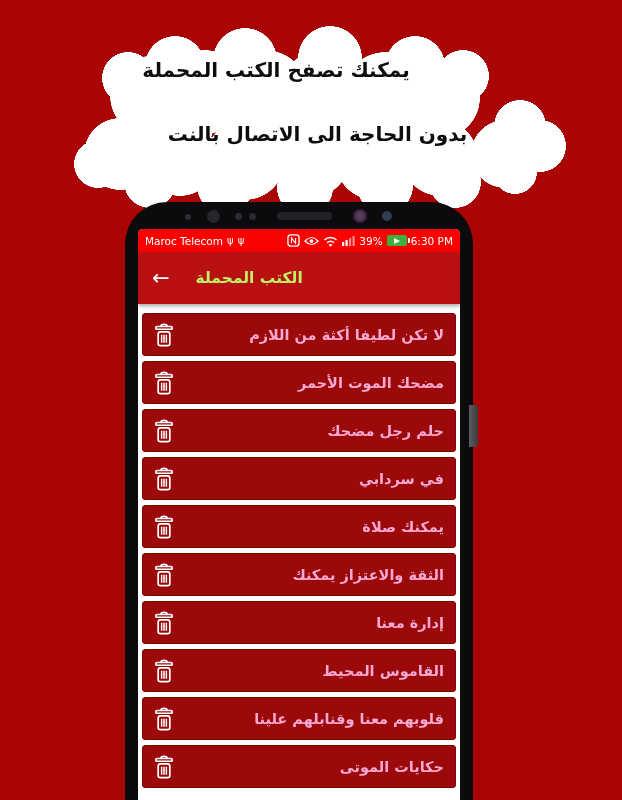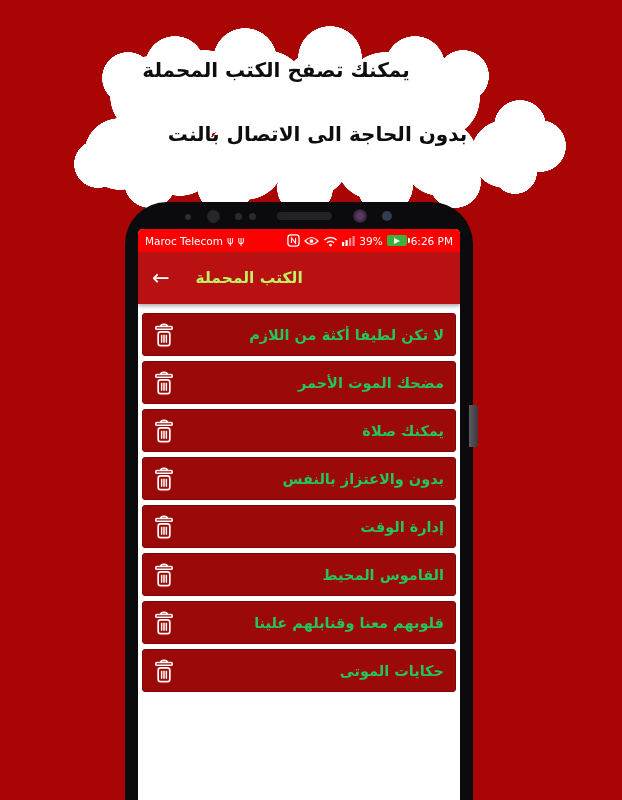--- a/index.html
+++ b/index.html
@@ -126,21 +126,21 @@
   }
   .card{
     flex:0 0 43px;height:43px;background:var(--card-bg);
     border:1px solid #7d0707;border-radius:3px;
     display:flex;align-items:center;justify-content:space-between;
     padding:0 11px 0 8px;
   }
   .trash-btn{background:none;border:none;padding:0;cursor:pointer;display:flex;}
   .trash-btn svg{display:block;}
   .book-title{
-    color:#22c55e;font-size:14.5px;font-weight:bold;direction:rtl;text-align:right;
+    color:#f9a8d4;font-size:14.5px;font-weight:bold;direction:rtl;text-align:right;
     white-space:nowrap;
   }
 </style>
 </head>
 <body>
 
 <div class="hero">
   <div class="cloud"></div>
   <div class="hero-line hero-line1">يمكنك تصفح الكتب المحملة</div>
   <div class="hero-line hero-line2">بدون الحاجة الى الاتصال بالنت</div>
@@ -181,21 +181,21 @@
         <svg width="13" height="11" viewBox="0 0 13 11">
           <rect x="0" y="7" width="2.2" height="4" fill="#fff"></rect>
           <rect x="3.5" y="5" width="2.2" height="6" fill="#fff"></rect>
           <rect x="7" y="3" width="2.2" height="8" fill="#ffffff" opacity="0.55"></rect>
           <rect x="10.5" y="1" width="2.2" height="10" fill="#ffffff" opacity="0.55"></rect>
         </svg>
         <span>39%</span>
         <span class="battery">
             <span class="bolt"></span>
           </span>
-        <span>6:26 PM</span>
+        <span>6:30 PM</span>
       </div>
     </div>
 
     <div class="app-bar">
       <button class="back-btn">←</button>
       <span class="appbar-title">الكتب المحملة</span>
     </div>
 
     <div class="content" id="book-list">
   <div class="card">
@@ -219,21 +219,47 @@
         <rect x="4.3" y="5.1" width="15.4" height="2.6" rx="1.3" fill="none" stroke="#fff" stroke-width="1.5"></rect>
         <rect x="6.6" y="10.2" width="10.8" height="12.6" rx="2.2" fill="none" stroke="#fff" stroke-width="1.6"></rect>
         <line x1="9.8" y1="12.8" x2="9.8" y2="20.2" stroke="#fff" stroke-width="1.4"></line>
         <line x1="12" y1="12.8" x2="12" y2="20.2" stroke="#fff" stroke-width="1.4"></line>
         <line x1="14.2" y1="12.8" x2="14.2" y2="20.2" stroke="#fff" stroke-width="1.4"></line>
       </svg>
     </button>
     <span class="book-title">مضحك الموت الأحمر</span>
   </div>
 
-
+  <div class="card">
+    <button class="trash-btn">
+      <svg width="26" height="28" viewBox="0 0 24 26">
+        <path d="M9 5.1 C9 2.4 15 2.4 15 5.1" fill="none" stroke="#fff" stroke-width="1.6"></path>
+        <rect x="4.3" y="5.1" width="15.4" height="2.6" rx="1.3" fill="none" stroke="#fff" stroke-width="1.5"></rect>
+        <rect x="6.6" y="10.2" width="10.8" height="12.6" rx="2.2" fill="none" stroke="#fff" stroke-width="1.6"></rect>
+        <line x1="9.8" y1="12.8" x2="9.8" y2="20.2" stroke="#fff" stroke-width="1.4"></line>
+        <line x1="12" y1="12.8" x2="12" y2="20.2" stroke="#fff" stroke-width="1.4"></line>
+        <line x1="14.2" y1="12.8" x2="14.2" y2="20.2" stroke="#fff" stroke-width="1.4"></line>
+      </svg>
+    </button>
+    <span class="book-title">حلم رجل مضحك</span>
+  </div>
+
+  <div class="card">
+    <button class="trash-btn">
+      <svg width="26" height="28" viewBox="0 0 24 26">
+        <path d="M9 5.1 C9 2.4 15 2.4 15 5.1" fill="none" stroke="#fff" stroke-width="1.6"></path>
+        <rect x="4.3" y="5.1" width="15.4" height="2.6" rx="1.3" fill="none" stroke="#fff" stroke-width="1.5"></rect>
+        <rect x="6.6" y="10.2" width="10.8" height="12.6" rx="2.2" fill="none" stroke="#fff" stroke-width="1.6"></rect>
+        <line x1="9.8" y1="12.8" x2="9.8" y2="20.2" stroke="#fff" stroke-width="1.4"></line>
+        <line x1="12" y1="12.8" x2="12" y2="20.2" stroke="#fff" stroke-width="1.4"></line>
+        <line x1="14.2" y1="12.8" x2="14.2" y2="20.2" stroke="#fff" stroke-width="1.4"></line>
+      </svg>
+    </button>
+    <span class="book-title">في سردابي</span>
+  </div>
 
   <div class="card">
     <button class="trash-btn">
       <svg width="26" height="28" viewBox="0 0 24 26">
         <path d="M9 5.1 C9 2.4 15 2.4 15 5.1" fill="none" stroke="#fff" stroke-width="1.6"></path>
         <rect x="4.3" y="5.1" width="15.4" height="2.6" rx="1.3" fill="none" stroke="#fff" stroke-width="1.5"></rect>
         <rect x="6.6" y="10.2" width="10.8" height="12.6" rx="2.2" fill="none" stroke="#fff" stroke-width="1.6"></rect>
         <line x1="9.8" y1="12.8" x2="9.8" y2="20.2" stroke="#fff" stroke-width="1.4"></line>
         <line x1="12" y1="12.8" x2="12" y2="20.2" stroke="#fff" stroke-width="1.4"></line>
         <line x1="14.2" y1="12.8" x2="14.2" y2="20.2" stroke="#fff" stroke-width="1.4"></line>
@@ -246,35 +272,35 @@
     <button class="trash-btn">
       <svg width="26" height="28" viewBox="0 0 24 26">
         <path d="M9 5.1 C9 2.4 15 2.4 15 5.1" fill="none" stroke="#fff" stroke-width="1.6"></path>
         <rect x="4.3" y="5.1" width="15.4" height="2.6" rx="1.3" fill="none" stroke="#fff" stroke-width="1.5"></rect>
         <rect x="6.6" y="10.2" width="10.8" height="12.6" rx="2.2" fill="none" stroke="#fff" stroke-width="1.6"></rect>
         <line x1="9.8" y1="12.8" x2="9.8" y2="20.2" stroke="#fff" stroke-width="1.4"></line>
         <line x1="12" y1="12.8" x2="12" y2="20.2" stroke="#fff" stroke-width="1.4"></line>
         <line x1="14.2" y1="12.8" x2="14.2" y2="20.2" stroke="#fff" stroke-width="1.4"></line>
       </svg>
     </button>
-    <span class="book-title">بدون والاعتزاز بالنفس</span>
-  </div>
-
-  <div class="card">
-    <button class="trash-btn">
-      <svg width="26" height="28" viewBox="0 0 24 26">
-        <path d="M9 5.1 C9 2.4 15 2.4 15 5.1" fill="none" stroke="#fff" stroke-width="1.6"></path>
-        <rect x="4.3" y="5.1" width="15.4" height="2.6" rx="1.3" fill="none" stroke="#fff" stroke-width="1.5"></rect>
-        <rect x="6.6" y="10.2" width="10.8" height="12.6" rx="2.2" fill="none" stroke="#fff" stroke-width="1.6"></rect>
-        <line x1="9.8" y1="12.8" x2="9.8" y2="20.2" stroke="#fff" stroke-width="1.4"></line>
-        <line x1="12" y1="12.8" x2="12" y2="20.2" stroke="#fff" stroke-width="1.4"></line>
-        <line x1="14.2" y1="12.8" x2="14.2" y2="20.2" stroke="#fff" stroke-width="1.4"></line>
-      </svg>
-    </button>
-    <span class="book-title">إدارة الوقت</span>
+    <span class="book-title">الثقة والاعتزاز يمكنك</span>
+  </div>
+
+  <div class="card">
+    <button class="trash-btn">
+      <svg width="26" height="28" viewBox="0 0 24 26">
+        <path d="M9 5.1 C9 2.4 15 2.4 15 5.1" fill="none" stroke="#fff" stroke-width="1.6"></path>
+        <rect x="4.3" y="5.1" width="15.4" height="2.6" rx="1.3" fill="none" stroke="#fff" stroke-width="1.5"></rect>
+        <rect x="6.6" y="10.2" width="10.8" height="12.6" rx="2.2" fill="none" stroke="#fff" stroke-width="1.6"></rect>
+        <line x1="9.8" y1="12.8" x2="9.8" y2="20.2" stroke="#fff" stroke-width="1.4"></line>
+        <line x1="12" y1="12.8" x2="12" y2="20.2" stroke="#fff" stroke-width="1.4"></line>
+        <line x1="14.2" y1="12.8" x2="14.2" y2="20.2" stroke="#fff" stroke-width="1.4"></line>
+      </svg>
+    </button>
+    <span class="book-title">إدارة معنا</span>
   </div>
 
   <div class="card">
     <button class="trash-btn">
       <svg width="26" height="28" viewBox="0 0 24 26">
         <path d="M9 5.1 C9 2.4 15 2.4 15 5.1" fill="none" stroke="#fff" stroke-width="1.6"></path>
         <rect x="4.3" y="5.1" width="15.4" height="2.6" rx="1.3" fill="none" stroke="#fff" stroke-width="1.5"></rect>
         <rect x="6.6" y="10.2" width="10.8" height="12.6" rx="2.2" fill="none" stroke="#fff" stroke-width="1.6"></rect>
         <line x1="9.8" y1="12.8" x2="9.8" y2="20.2" stroke="#fff" stroke-width="1.4"></line>
         <line x1="12" y1="12.8" x2="12" y2="20.2" stroke="#fff" stroke-width="1.4"></line>

